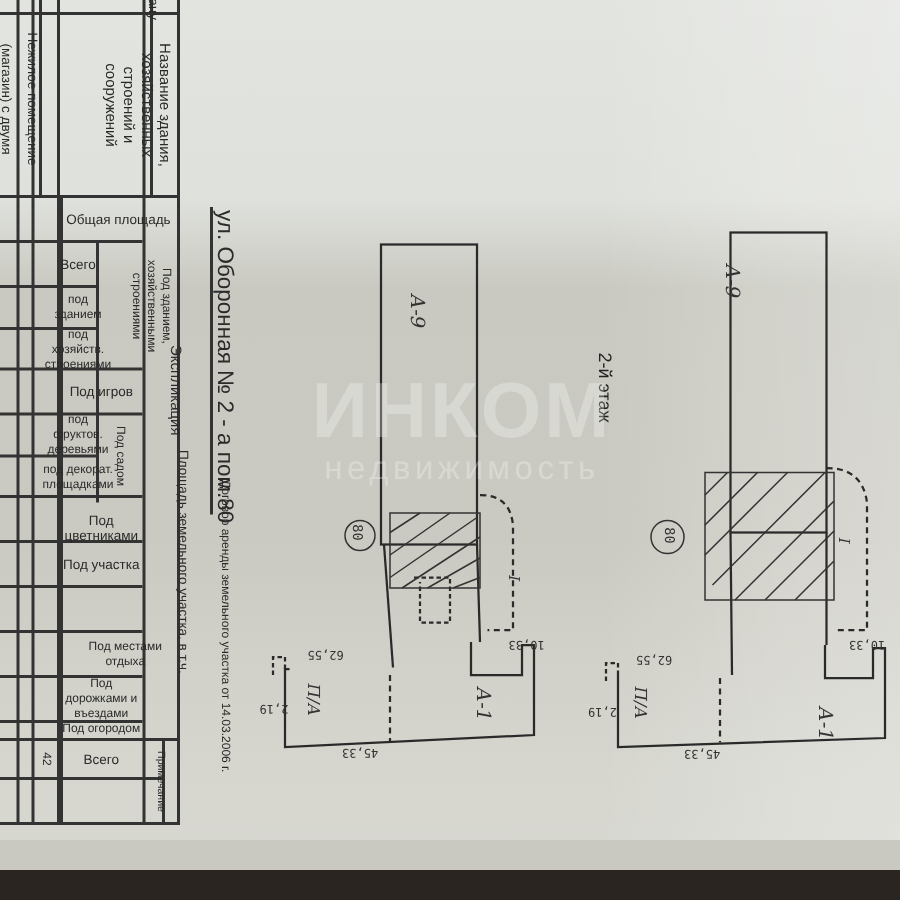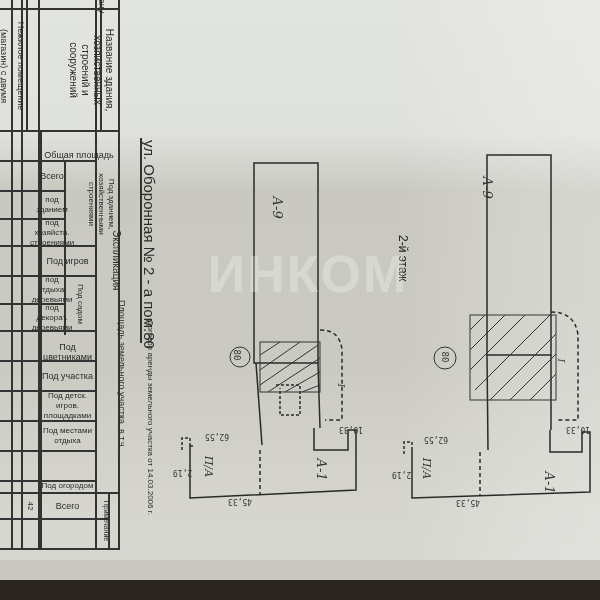--- a/index.html
+++ b/index.html
@@ -67,58 +67,58 @@
     <span class="rot" style="font-size:10px;line-height:12px;white-space:normal;width:95px;display:block;">Название здания, хозяйственных строений и сооружений</span>
   </div>
   <div class="cell" style="left:-14px;top:60px;width:70px;height:12px;">
       <span class="rot">Нежилое помещение</span>
     </div>
   <div class="cell" style="left:-31px;top:60px;width:70px;height:12px;">
       <span class="rot">(магазин) с двумя</span>
     </div>
   <div class="cell" style="left:-48px;top:60px;width:70px;height:12px;"></div>
 
-  <div class="cell" style="left:40px;top:132px;width:78px;height:28px;align-items:flex-end;">
+  <div class="cell" style="left:40px;top:132px;width:78px;height:28px;">
       <span>Общая площадь</span>
     </div>
   <div class="cell" style="left:40px;top:162px;width:24px;height:28px;">
       <span>Всего</span>
     </div>
   <div class="cell" style="left:40px;top:192px;width:24px;height:26px;font-size:8px;">
       <span>под зданием</span>
     </div>
   <div class="cell" style="left:40px;top:220px;width:24px;height:25px;font-size:8px;">
       <span>под хозяйств. строениями</span>
     </div>
   <div class="cell" style="left:45px;top:162px;width:70px;height:83px;font-size:8px;">
     <span class="rot" style="white-space:normal;width:70px;display:block;margin-left:42px;">Под зданием, хозяйственными строениями</span>
   </div>
   <div class="cell" style="left:40px;top:247px;width:55px;height:28px;">
       <span>Под игров</span>
     </div>
   <div class="cell" style="left:40px;top:277px;width:24px;height:26px;font-size:8px;">
-      <span>под отдыха. деревьями</span>
+      <span>под фруктов. деревьями</span>
     </div>
   <div class="cell" style="left:40px;top:305px;width:24px;height:25px;font-size:8px;">
-      <span>под декорат. деревьями</span>
+      <span>под декорат. площадками</span>
     </div>
   <div class="cell" style="left:64px;top:277px;width:31px;height:53px;font-size:8px;">
       <span class="rot">Под садом</span>
     </div>
   <div class="cell" style="left:40px;top:332px;width:55px;height:40px;">
       <span>Под цветниками</span>
     </div>
   <div class="cell" style="left:40px;top:362px;width:55px;height:28px;">
       <span>Под участка</span>
     </div>
-  <div class="cell" style="left:40px;top:392px;width:55px;height:28px;font-size:8px;">
-      <span>Под детск. игров. площадками</span>
+  <div class="cell" style="left:56px;top:422px;width:55px;height:28px;font-size:8px;">
+      <span>Под местами отдыха</span>
     </div>
-  <div class="cell" style="left:40px;top:422px;width:55px;height:28px;font-size:8px;">
-      <span>Под местами отдыха</span>
+  <div class="cell" style="left:40px;top:452px;width:55px;height:28px;font-size:8px;">
+      <span>Под дорожками и въездами</span>
     </div>
   <div class="cell" style="left:40px;top:480px;width:55px;height:12px;font-size:8px;align-items:center;">
       <span>Под огородом</span>
     </div>
   <div class="cell" style="left:40px;top:494px;width:55px;height:24px;">
       <span>Всего</span>
     </div>
   <div class="cell" style="left:20px;top:494px;width:20px;height:24px;font-size:8px;">
       <span class="rot">42</span>
     </div>
@@ -183,16 +183,17 @@
 <span class="plan-label" style="left:416px;top:462px;font-size:11px;">П/А</span>
 <span class="plan-label" style="left:560px;top:355px;font-size:10px;">I</span>
 <span class="dim" style="left:566px;top:425px;">10,33</span>
 <span class="dim" style="left:424px;top:435px;">62,55</span>
 <span class="dim" style="left:392px;top:470px;">2,19</span>
 <span class="dim" style="left:456px;top:498px;">45,33</span>
 <span class="dim" style="left:440px;top:352px;font-size:9px;transform:rotate(90deg);">80</span>
 
 <div class="watermark">
   <div class="wm-big">ИНКОМ</div>
+  <div class="wm-small">недвижимость</div>
 </div>
 
 <div class="bottom-edge"></div>
 <div class="bottom-dark"></div>
 
 </body></html>

